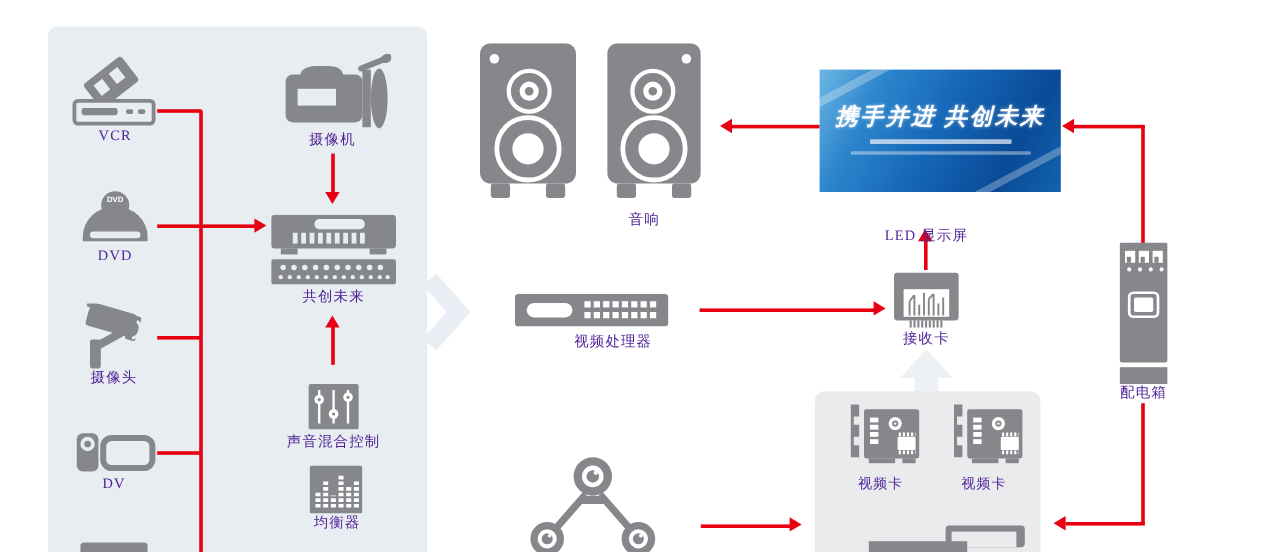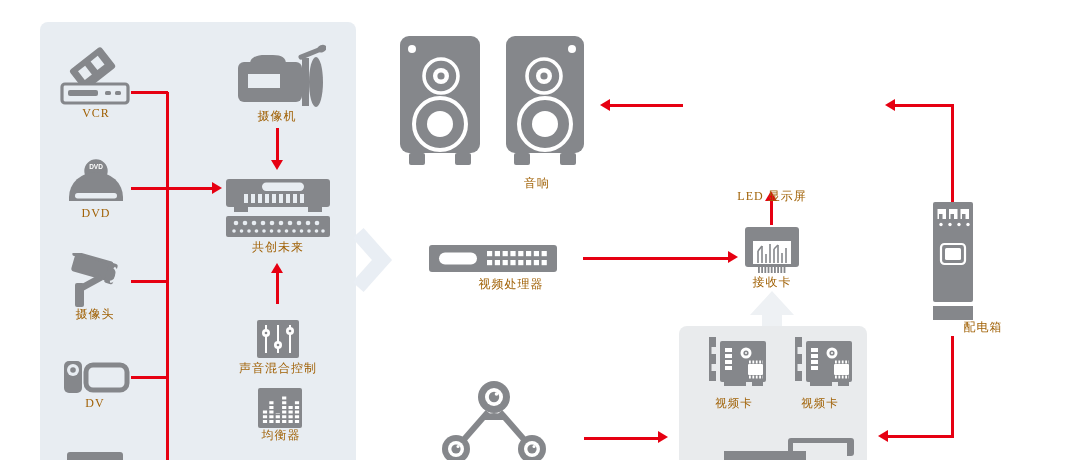--- a/index.html
+++ b/index.html
@@ -3,21 +3,21 @@
 <meta charset="utf-8">
 <style>
   html,body{margin:0;padding:0;background:#fff;}
   #stage{position:relative;width:1067px;height:460px;background:#fff;overflow:hidden;
          font-family:"Liberation Serif","DejaVu Serif",serif;}
   .abs{position:absolute;}
   
   .sidebar{left:40px;top:22px;width:316px;height:438px;background:#e8edf2;border-radius:8px 8px 0 0;}
   .vc-panel{left:679px;top:326px;width:188px;height:134px;background:#e9ebed;border-radius:8px 8px 0 0;}
   
-  .lbl{position:absolute;transform:translateX(-50%);white-space:nowrap;color:#a16207;
+  .lbl{position:absolute;transform:translateX(-50%);white-space:nowrap;color:#4c1d95;
        font-size:12px;letter-spacing:1px;text-align:center;}
   .lbl.sm{font-size:11.5px;text-align:center;}
   
   .ln{position:absolute;background:#e60012;}
   .ah{position:absolute;width:0;height:0;border-style:solid;}
   .ah-r{border-width:6px 0 6px 10px;border-color:transparent transparent transparent #e60012;}
   .ah-l{border-width:6px 10px 6px 0;border-color:transparent #e60012 transparent transparent;}
   .ah-u{border-width:0 6px 10px 6px;border-color:transparent transparent #e60012 transparent;}
   .ah-d{border-width:10px 6px 0 6px;border-color:#e60012 transparent transparent transparent;}
   
@@ -277,20 +277,27 @@
           <rect x="81.4" y="15" width="5.2" height="5.2"></rect>
           <rect x="89.2" y="15" width="5.2" height="5.2"></rect>
           <rect x="97" y="15" width="5.2" height="5.2"></rect>
           <rect x="104.8" y="15" width="5.2" height="5.2"></rect>
           <rect x="112.6" y="15" width="5.2" height="5.2"></rect>
       </g>
     </svg>
   </div>
   <div class="lbl" style="left:493px;top:276px;margin-left:18px;">视频处理器</div>
 
+  <div class="abs led">
+    <div class="streak" style="left:-30px;top:8px;width:120px;height:7px;"></div>
+    <div class="streak" style="left:110px;top:78px;width:130px;height:6px;"></div>
+    <div class="headline">携手并进 共创未来</div>
+    <div class="subbar" style="top:58px;width:118px;height:4px;"></div>
+    <div class="subbar" style="top:68px;width:150px;height:3px;opacity:.6;"></div>
+  </div>
   <div class="lbl" style="left:772px;top:188px;">LED 显示屏</div>
 
   <div class="ic" style="left:745px;top:227px;">
     <svg width="54" height="48" viewBox="0 0 54 48" fill="currentColor">
       <rect x="0" y="0" width="54" height="40" rx="3"></rect>
       <rect x="8" y="14" width="38" height="23" fill="#fff"></rect>
       <g stroke="currentColor" stroke-width="1.6" fill="none">
         <line x1="13" y1="36" x2="13" y2="24"></line>
           <line x1="17" y1="36" x2="17" y2="19"></line>
           <line x1="21" y1="36" x2="21" y2="27"></line>
@@ -393,21 +400,21 @@
           <circle cx="8" cy="22.5" r="1.7"></circle>
           <circle cx="17" cy="22.5" r="1.7"></circle>
           <circle cx="26" cy="22.5" r="1.7"></circle>
           <circle cx="35" cy="22.5" r="1.7"></circle>
         </g>
       <rect x="8" y="42" width="24" height="20" rx="3.5" fill="none" stroke="#fff" stroke-width="2.2"></rect>
       <rect x="12" y="46" width="16" height="12" rx="1.5" fill="#fff"></rect>
       <rect x="0" y="104" width="40" height="14"></rect>
     </svg>
   </div>
-  <div class="lbl" style="left:953px;top:319px;margin-left:30px;">配电箱</div>
+  <div class="lbl" style="left:953px;top:319px;">配电箱</div>
 
   <div class="ic" style="left:432px;top:378px;">
     <svg width="124" height="84" viewBox="0 0 124 84" fill="currentColor">
       <line x1="56" y1="34" x2="28" y2="66" stroke="currentColor" stroke-width="6"></line>
       <line x1="68" y1="34" x2="96" y2="66" stroke="currentColor" stroke-width="6"></line>
       <path d="M46 42 q16 -14 32 0 z"></path>
       <circle cx="62" cy="19" r="16"></circle>
         <circle cx="62" cy="19" r="9" fill="#fff"></circle>
         <circle cx="62" cy="19" r="5.2" fill="currentColor"></circle>
         <circle cx="64.5" cy="16" r="1.8" fill="#fff"></circle>

